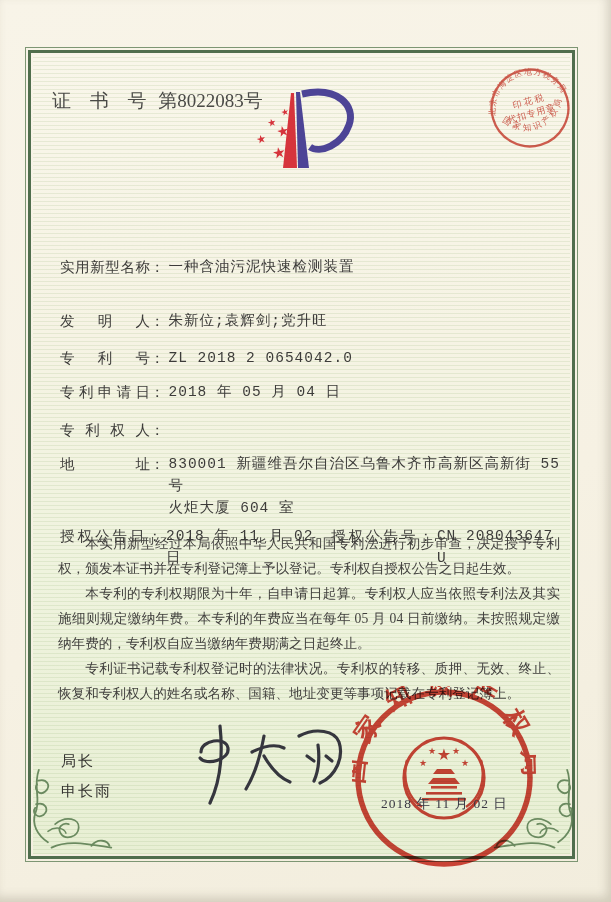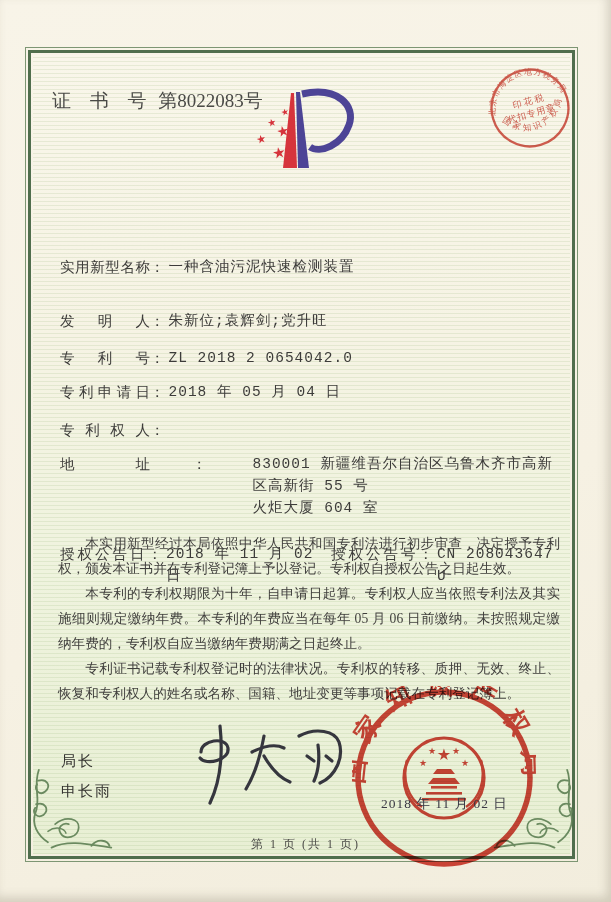--- a/index.html
+++ b/index.html
@@ -19,21 +19,21 @@
   .fields{position:absolute;left:60px;top:256px;width:506px;color:#3d3c3a;}
   .row{display:flex;align-items:flex-start;font-size:14.5px;line-height:22px;}
   .flabel{display:inline-block;width:90px;text-align:justify;text-align-last:justify;flex:none;}
   .colon{flex:none;margin-right:4px;}
   .fvalue{letter-spacing:1px;font-family:Liberation Mono, monospace;}
   .mb-name{margin-bottom:32px;}
   .mb-inv{margin-bottom:15px;}
   .mb-pat{margin-bottom:12px;}
   .mb-fil{margin-bottom:16px;}
   .mb-pte{margin-bottom:12px;}
-  .mb-addr{margin-bottom:24px;gap:42px;}
+  .mb-addr{margin-bottom:6px;}
   .grant-row{display:flex;justify-content:space-between;font-size:14.5px;line-height:22px;}
   .pair{display:flex;}
   .pair .flabel2{letter-spacing:3px;flex:none;text-align:right;}
   .paras{position:absolute;left:58px;top:531px;width:502px;}
   .paras p{margin:0;text-indent:2em;text-align:justify;font-size:13.6px;line-height:25px;color:#403f3d;}
   .director-title{position:absolute;left:61px;top:752px;font-size:15px;color:#33322f;letter-spacing:2px;}
   .director-name{position:absolute;left:61px;top:782px;font-size:15px;color:#33322f;letter-spacing:2px;}
   .signature{position:absolute;left:168px;top:712px;}
   .seal{position:absolute;left:352px;top:686px;mix-blend-mode:multiply;opacity:.93;}
   .seal-date{position:absolute;left:381px;top:795px;font-size:13.5px;color:#3a3944;letter-spacing:1px;}
@@ -156,21 +156,21 @@
       <span class="pair">
         <span class="flabel2">授权公告号</span>
           <span class="colon">：</span>
         <span class="fvalue">CN 208043647 U</span>
       </span>
     </div>
   </div>
 
   <div class="paras">
     <p>本实用新型经过本局依照中华人民共和国专利法进行初步审查，决定授予专利权，颁发本证书并在专利登记簿上予以登记。专利权自授权公告之日起生效。</p>
-    <p>本专利的专利权期限为十年，自申请日起算。专利权人应当依照专利法及其实施细则规定缴纳年费。本专利的年费应当在每年 05 月 06 日前缴纳。未按照规定缴纳年费的，专利权自应当缴纳年费期满之日起终止。</p>
+    <p>本专利的专利权期限为十年，自申请日起算。专利权人应当依照专利法及其实施细则规定缴纳年费。本专利的年费应当在每年 05 月 04 日前缴纳。未按照规定缴纳年费的，专利权自应当缴纳年费期满之日起终止。</p>
     <p>专利证书记载专利权登记时的法律状况。专利权的转移、质押、无效、终止、恢复和专利权人的姓名或名称、国籍、地址变更等事项记载在专利登记簿上。</p>
   </div>
 
   <div class="director-title">局长</div>
   <div class="director-name">申长雨</div>
 
   <svg class="signature" width="180" height="95" viewBox="0 0 180 95">
     <g stroke="#272732" stroke-width="3.2" fill="none" stroke-linecap="round" opacity="0.92">
       <path d="M52,14 C55,42 52,70 42,91"></path>
       <path d="M33,40 C33,28 58,24 60,36 C62,48 38,54 32,46"></path>
@@ -207,15 +207,14 @@
       <rect x="74" y="106" width="36" height="2.6"></rect>
       <rect x="70" y="112" width="44" height="2.6"></rect>
       <g stroke="#d0392e" stroke-width="2.4" fill="none">
         <path d="M55,74 C50,94 56,112 70,121"></path>
         <path d="M129,74 C134,94 128,112 114,121"></path>
       </g>
     </g>
   </svg>
   <div class="seal-date">2018 年 11 月 02 日</div>
 
-  <div class="footer">第 1 页 (共 1 页)</div>
 
 </div>
 
 </body></html>

